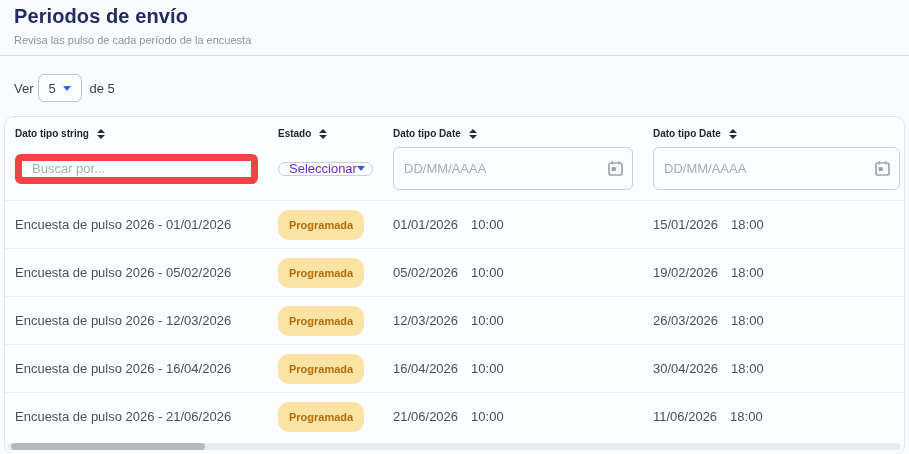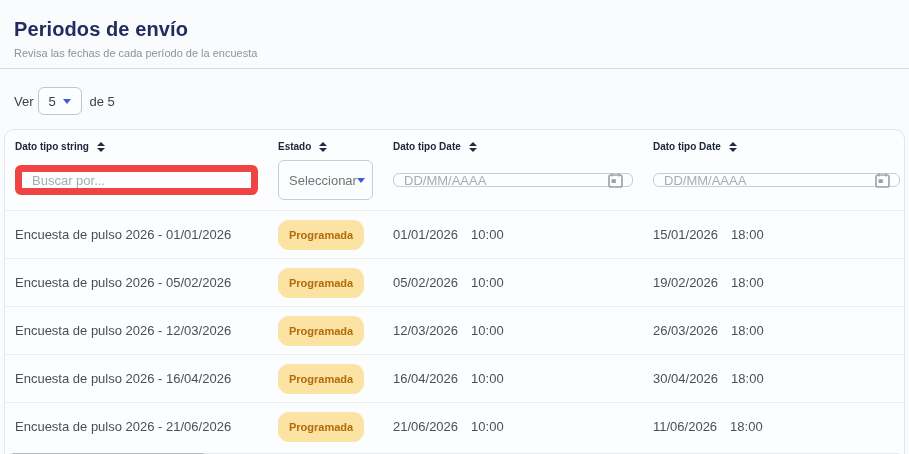--- a/index.html
+++ b/index.html
@@ -2,21 +2,21 @@
 <html><head>
 <meta charset="utf-8">
 <style>
   * { box-sizing: border-box; margin: 0; padding: 0; }
   html,body { width: 909px; height: 454px; overflow: hidden; }
   body {
     background: #fafbfd;
     font-family: "Liberation Sans", "DejaVu Sans", sans-serif;
     color: #4a4f58;
   }
-  .header { padding: 18px 14px 0 14px; }
+  .header { padding: 5px 14px 0 14px; }
   .page-title {
     font-size: 20px; font-weight: 700; color: #232c60; letter-spacing: 0.1px;
   }
   .page-subtitle { font-size: 11px; color: #8d929b; margin-top: 6px; }
   .divider { height: 1px; background: #d8dade; margin-top: 9px; }
 
   .pager { display: flex; align-items: center; margin: 18px 0 0 14px; font-size: 13px; color: #3c424d; }
   .pager .lbl { margin-right: 4px; }
   .select-sm {
     width: 44px; height: 28px; border: 1px solid #c0c5cc; border-radius: 6px;
@@ -49,26 +49,26 @@
   .frow { margin-top: 8px; padding-bottom: 10px; }
   .fcell { padding-right: 10px; }
   .frow .c4 { padding-right: 4px; }
   .tx {
     width: 100%; height: 30px; border: 7px solid #ef4444; border-radius: 6px;
     background: #fcfdfe; font-family: inherit; font-size: 13px; color: #4a4f58;
     padding: 0 10px; outline: none;
   }
   .tx::placeholder { color: #a7acb4; }
   .selectbox {
-    height: 40px; border: 1px solid #c9cdd4; border-radius: 6px; background: #fcfdfe;
+    height: 14px; border: 1px solid #c9cdd4; border-radius: 14px; background: #fcfdfe;
     display: flex; align-items: center; justify-content: space-between;
-    padding: 0 10px; font-size: 13px; color: #737373; cursor: pointer;
+    padding: 0 10px; font-size: 13px; color: #6d28d9; cursor: pointer;
   }
   .dateinput {
-    height: 14px; border: 1px solid #c9cdd4; border-radius: 6px; background: #fcfdfe;
+    height: 43px; border: 1px solid #c9cdd4; border-radius: 6px; background: #fcfdfe;
     display: flex; align-items: center; padding: 0 8px 0 0;
   }
   .dateinput input { border: none; background: transparent; flex: 1; height: 26px; font-family: inherit; font-size: 13px; padding: 0 10px; outline: none; color:#4a4f58; }
   .dateinput input::placeholder { color: #a7acb4; }
   .cal-icon { display: inline-flex; cursor: pointer; }
 
   .drow { height: 48px; border-top: 1px solid #edeff2; font-size: 13px; cursor: pointer; }
   .drow .dcell { color: #4a4f58; }
   .badge {
     display: inline-block; background: #fbe3a4; color: #b26c09;
@@ -83,21 +83,21 @@
   .hthumb {
     position: absolute; left: 3px; top: 0; height: 7px; width: 194px;
     background: #b5b8bd; border-radius: 4px; cursor: grab;
   }
 </style>
 </head>
 <body>
 
 <div class="header">
   <div class="page-title">Periodos de envío</div>
-  <div class="page-subtitle">Revisa las fechas de cada período de la encuesta</div>
+  <div class="page-subtitle">Revisa las pulso de cada período de la encuesta</div>
 </div>
 <div class="divider"></div>
 
 <div class="pager">
   <span class="lbl">Ver</span>
   <div class="select-sm">
     <span>5</span>
     <span class="caret"></span>
   </div>
   <span class="after">de 5</span>

